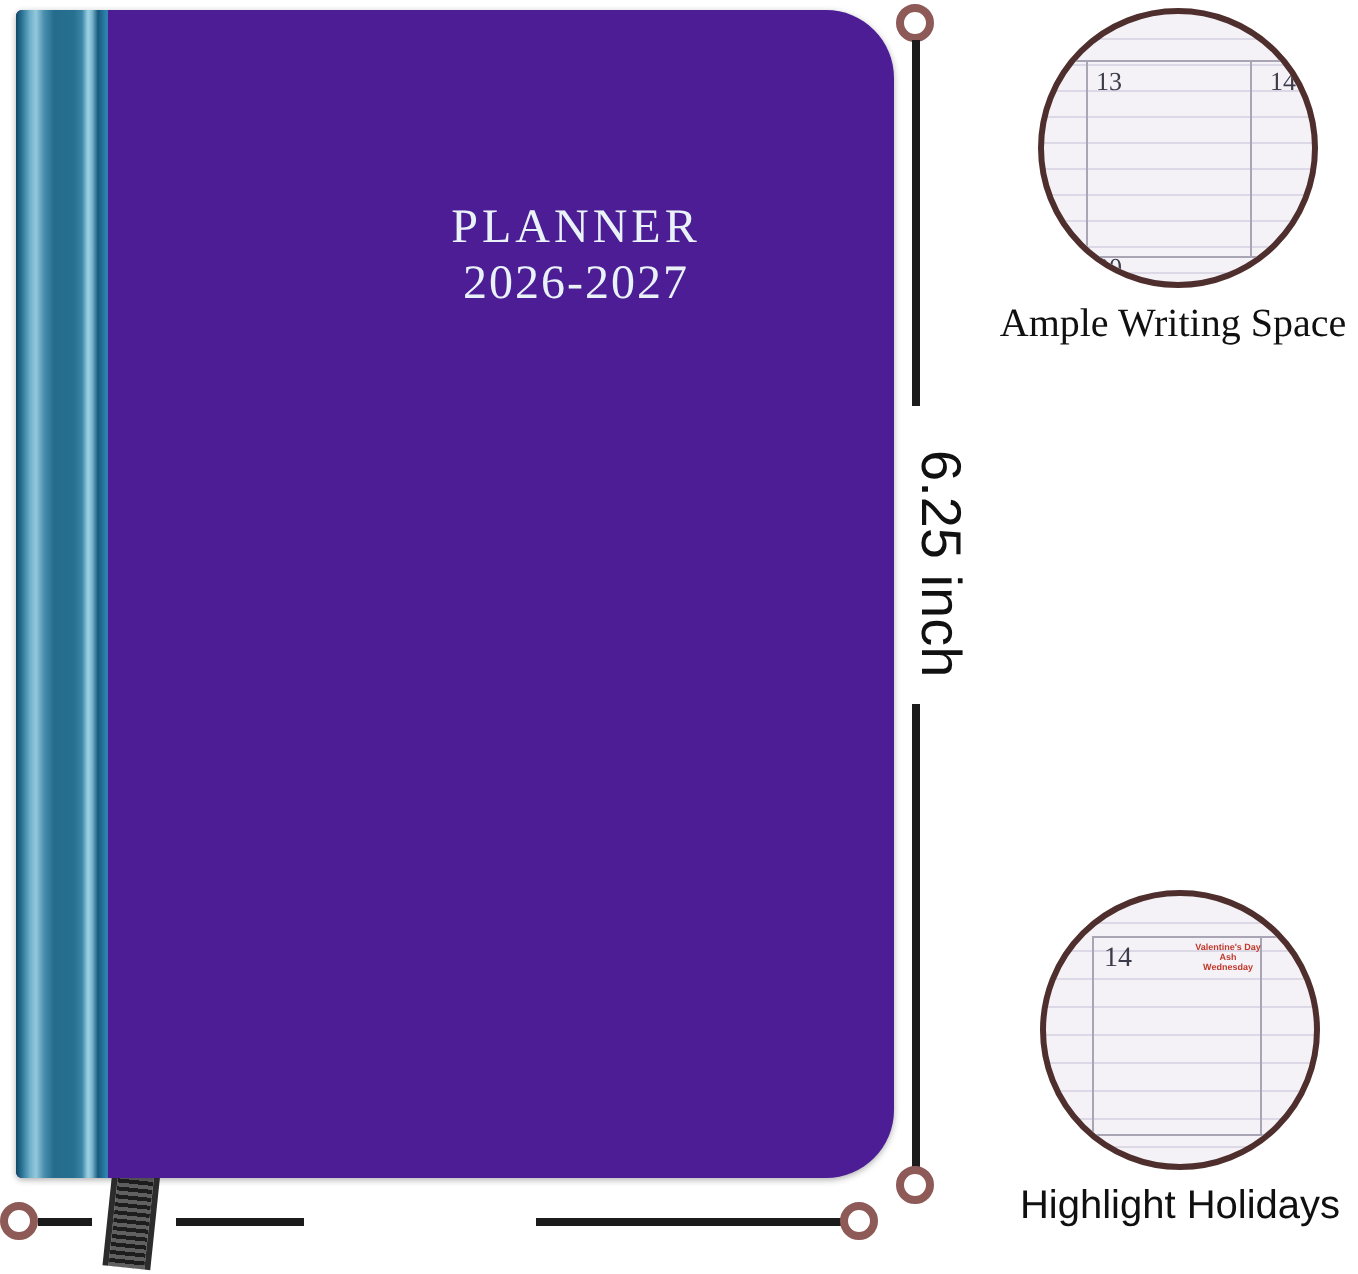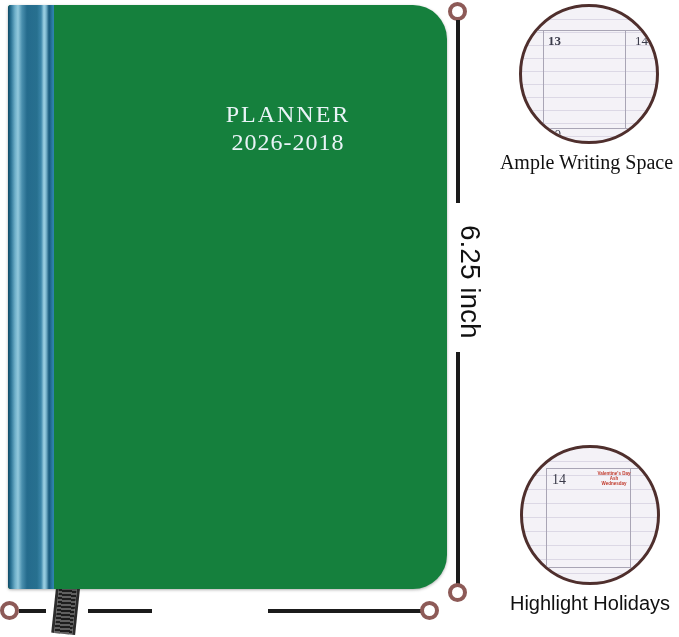--- a/index.html
+++ b/index.html
@@ -13,21 +13,21 @@
   .bookmark {
     position:absolute; left:54px; top:580px; width:24px; height:54px;
     background:repeating-linear-gradient(180deg, #606060 0px, #606060 2px, #1d1d1d 2px, #1d1d1d 4px);
     border-left:3px solid #2c2c2c; border-right:3px solid #2c2c2c;
     transform:rotate(6deg); z-index:0;
   }
 
   
   .book {
     position:absolute; left:8px; top:5px; width:439px; height:584px;
-    background:#15803d; border-radius:3px 34px 34px 3px;
+    background:#4c1d95; border-radius:3px 34px 34px 3px;
     box-shadow:0 1px 3px rgba(30,30,30,.35); z-index:1;
   }
   .spine {
     position:absolute; left:0; top:0; bottom:0; width:46px;
     border-radius:3px 0 0 3px;
     background:linear-gradient(90deg,
       #0d4965 0px, #2b7395 3px, #6fb0ca 7px, #93c9dd 10px, #4a8fae 14px,
       #256b8d 19px, #27708f 29px, #3b85a8 33px, #9ed2e4 36px, #7db8d0 38px,
       #17597b 41px, #2e82ad 45px);
   }
@@ -92,42 +92,42 @@
 <body>
 
 <div class="canvas">
 
   <div class="bookmark"></div>
 
   <div class="book">
     <div class="spine"></div>
     <div class="book-title">
       <div class="line1">PLANNER</div>
-      <div class="line2">2026-2018</div>
+      <div class="line2">2026-2027</div>
     </div>
   </div>
 
   <div class="ring" style="left:448px; top:2px;"></div>
   <div class="dline v" style="left:456px; top:20px; height:183px;"></div>
   <div class="dim-label vertical">6.25 inch</div>
   <div class="dline v" style="left:456px; top:352px; height:232px;"></div>
   <div class="ring" style="left:448px; top:583px;"></div>
 
   <div class="ring" style="left:0px; top:601px;"></div>
   <div class="dline h" style="left:19px; top:609px; width:27px;"></div>
   <div class="dline h" style="left:88px; top:609px; width:64px;"></div>
   <div class="dline h" style="left:268px; top:609px; width:153px;"></div>
   <div class="ring" style="left:420px; top:601px;"></div>
 
   <div class="callout top">
     <div class="gridline h" style="left:0px;  top:23px;  width:134px;"></div>
     <div class="gridline h" style="left:0px;  top:121px; width:134px;"></div>
     <div class="gridline v" style="left:21px;  top:23px; height:98px;"></div>
     <div class="gridline v" style="left:103px; top:23px; height:98px;"></div>
-    <div class="day-num" style="left:26px;  top:26px;font-weight:bold;">13</div>
+    <div class="day-num" style="left:26px;  top:26px;">13</div>
     <div class="day-num" style="left:113px; top:26px;">14</div>
     <div class="day-num" style="left:26px;  top:119px;text-align:right;">20</div>
   </div>
   <div class="callout-label top">Ample Writing Space</div>
 
   <div class="callout bottom">
     <div class="gridline h" style="left:23px; top:20px;  width:111px;"></div>
     <div class="gridline h" style="left:0px;  top:119px; width:134px;"></div>
     <div class="gridline v" style="left:23px;  top:20px; height:99px;"></div>
     <div class="gridline v" style="left:107px; top:20px; height:99px;"></div>

